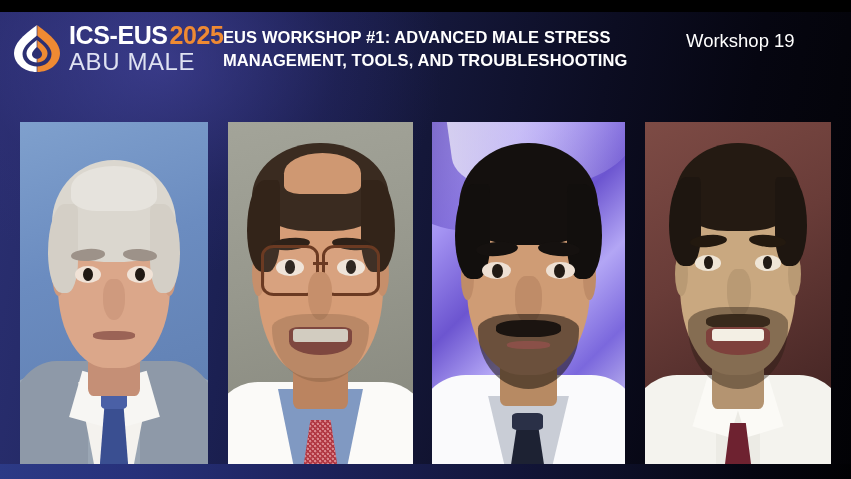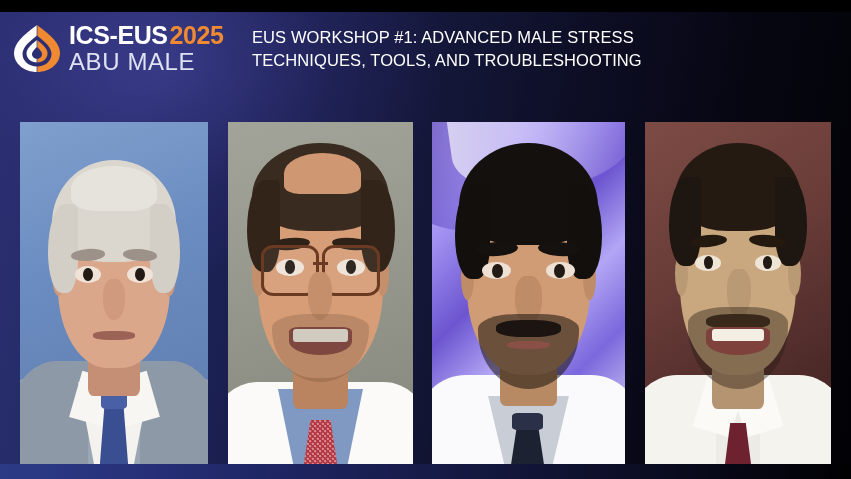--- a/index.html
+++ b/index.html
@@ -25,22 +25,22 @@
 
   .logo-block{position:absolute;left:12px;top:10px;display:flex;align-items:center;}
   .logo-mark{position:relative;width:50px;height:52px;flex:0 0 50px;}
   .logo-text{margin-left:7px;line-height:1;}
   .logo-line1{font-size:25px;font-weight:700;letter-spacing:-.4px;white-space:nowrap;}
   .logo-line1 .ics{color:#ffffff;}
   .logo-line1 .yr{color:#ef8a33;margin-left:2px;}
   .logo-line2{font-size:24px;font-weight:400;color:#dfe2f2;letter-spacing:.6px;margin-top:2px;white-space:nowrap;}
 
   .talk-title{
-    position:absolute;left:252px;top:14px;width:420px;
-    color:#ffffff;font-size:16.5px;font-weight:400;line-height:1.42;
+    position:absolute;left:223px;top:14px;width:420px;
+    color:#ffffff;font-size:16.5px;font-weight:700;line-height:1.42;
     letter-spacing:.1px;
   }
   .talk-title .ln{display:block;white-space:nowrap;}
 
   .workshop-no{
     position:absolute;left:686px;top:18px;
     color:#ffffff;font-size:18.5px;font-weight:400;white-space:nowrap;
   }
 
   
@@ -125,23 +125,24 @@
       <div class="logo-text">
         <div class="logo-line1">
           <span class="ics">ICS-EUS</span><span class="yr">2025</span>
         </div>
         <div class="logo-line2">ABU MALE</div>
       </div>
     </div>
 
     <div class="talk-title">
       <span class="ln">EUS WORKSHOP #1: ADVANCED MALE STRESS</span>
-      <span class="ln">TECHNIQUES, TOOLS, AND TROUBLESHOOTING</span>
-    </div>
-
+      <span class="ln">MANAGEMENT, TOOLS, AND TROUBLESHOOTING</span>
+    </div>
+
+    <div class="workshop-no">Workshop 19</div>
   </div>
 
   <div class="photos">
 
     <div class="photo p1">
       <div class="ph">
         <div class="bg" style="background:linear-gradient(160deg,#7fa0cd 0%,#6b8cc0 40%,#5d7cae 100%);"></div>
 
         <div class="shoulders" style="bottom:0;height:30%;background:#9aa6b4;border-radius:48% 48% 0 0;"></div>
         <div class="coat-l" style="left:-6%;bottom:0;width:42%;height:30%;background:#8e99a8;border-radius:60% 0 0 0;"></div>

